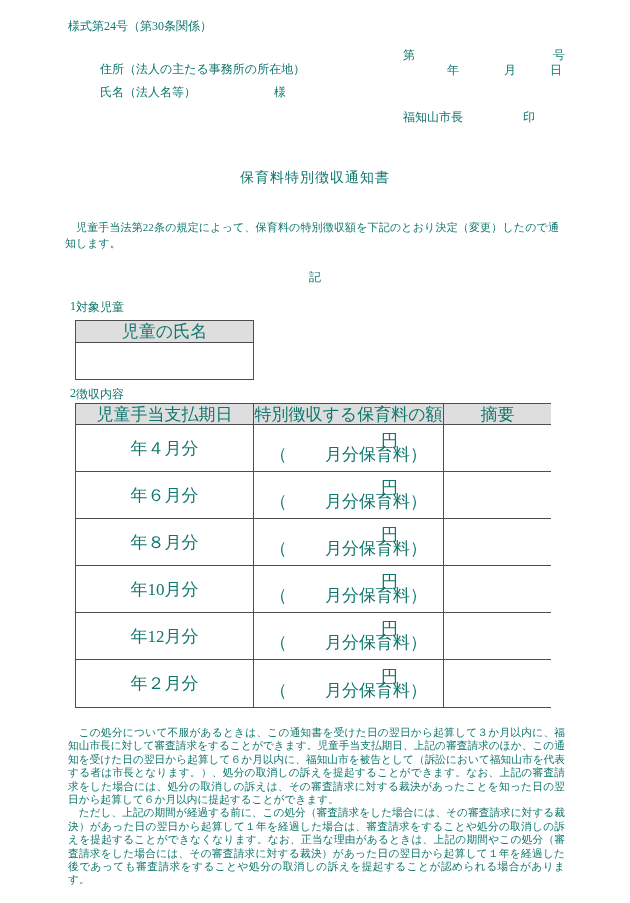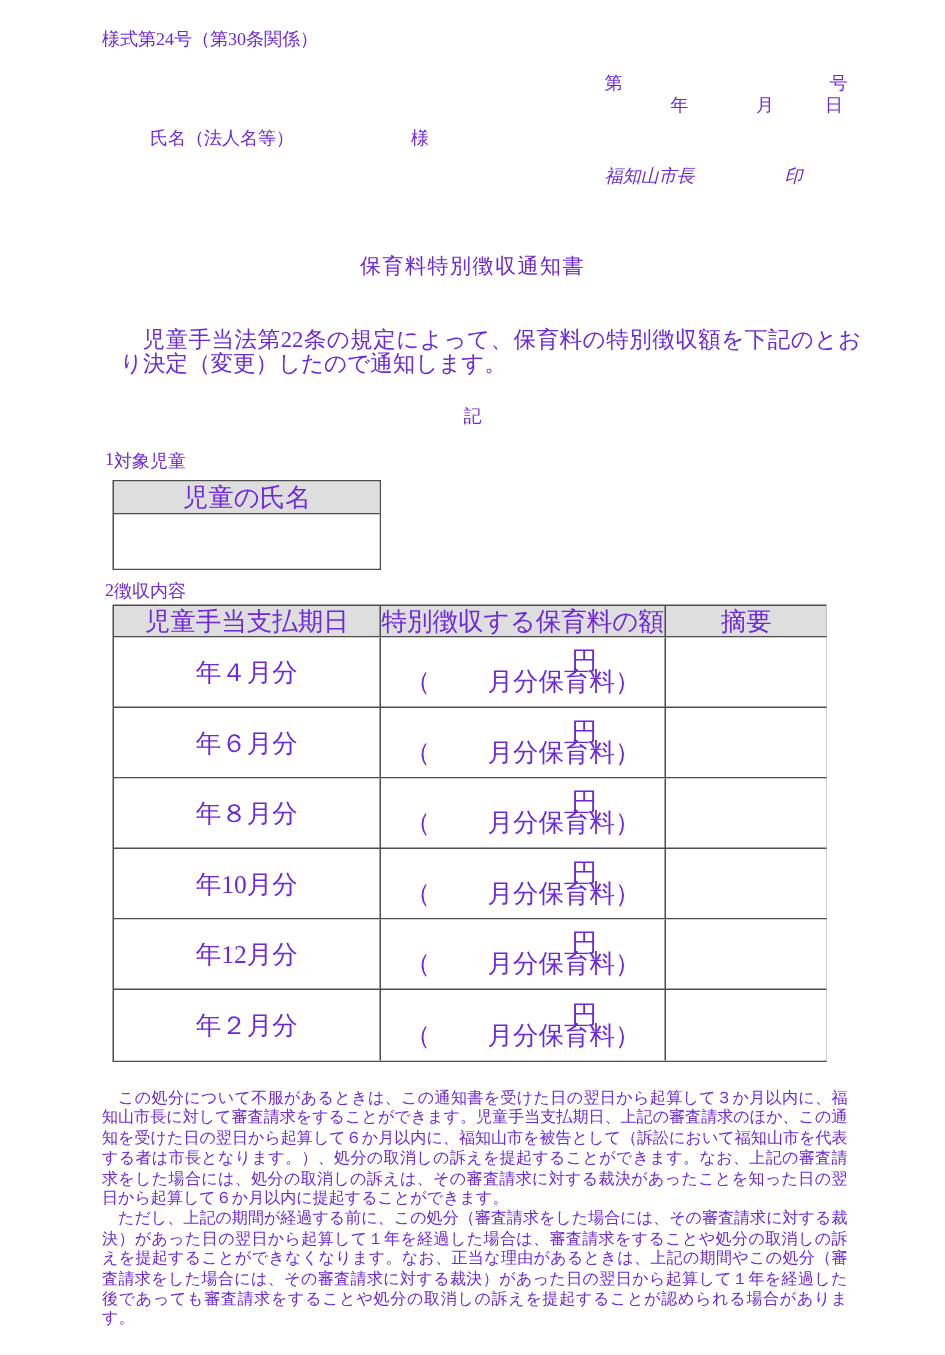--- a/index.html
+++ b/index.html
@@ -2,42 +2,42 @@
 <html lang="ja"><head>
 <meta charset="utf-8">
 <style>
   html, body { margin: 0; padding: 0; background: #ffffff; }
   .page {
     position: relative;
     width: 630px;
     height: 903px;
     background: #ffffff;
     font-family: "Liberation Serif", "DejaVu Serif", serif;
-    color: #6d28d9;
+    color: #0f766e;
     overflow: hidden;
   }
   .abs { position: absolute; }
   .fs12 { font-size: 12px; line-height: 15px; }
   .centered { left: 0; width: 630px; text-align: center; }
 
   
   .docno-line { left: 403px; top: 48px; width: 162px; display: flex; justify-content: space-between; }
   .date-line  { left: 403px; top: 63px; width: 162px; display: flex; justify-content: flex-end; }
   .date-line .y { margin-right: 45px; }
   .date-line .m { margin-right: 34px; }
   .date-line .d { margin-right: 3px; }
 
   .addr-line { left: 100px; top: 62px; }
   .name-line { left: 100px; top: 85px; display: flex; gap: 40px; }
   .name-line .honorific { margin-left: 38px; }
-  .issuer-line { left: 403px; top: 110px; display: flex; font-style: italic; }
+  .issuer-line { left: 403px; top: 110px; display: flex; }
   .issuer-line .seal { margin-left: 60px; }
 
   .title { top: 169px; font-size: 14px; letter-spacing: 1px; }
-  .notice { left: 80px; top: 220px; width: 494px; font-size: 15px; line-height: 15.5px; text-indent: 1em; text-align: justify; }
+  .notice { left: 65px; top: 220px; width: 494px; font-size: 11px; line-height: 15.5px; text-indent: 1em; text-align: justify; }
   .ki { top: 269px; font-size: 12px; }
 
   .sec-label { font-size: 12px; display: flex; }
   .sec-label .sec-title { }
   .sec1 { left: 70px; top: 299px; }
   .sec2 { left: 70px; top: 386px; }
 
   
   .tbl { border: 1px solid #4d4d4d; box-sizing: border-box; font-size: 17px; }
   .tbl1 { left: 75px; top: 320px; width: 179px; }
@@ -73,20 +73,21 @@
     <span>第</span>
     <span>号</span>
   </div>
 
   <div class="abs fs12 date-line">
     <span class="y">年</span>
     <span class="m">月</span>
     <span class="d">日</span>
   </div>
 
+  <div class="abs fs12 addr-line">住所（法人の主たる事務所の所在地）</div>
 
   <div class="abs fs12 name-line">
     <span>氏名（法人名等）</span>
     <span class="honorific">様</span>
   </div>
 
   <div class="abs fs12 issuer-line">
     <span>福知山市長</span>
     <span class="seal">印</span>
   </div>

